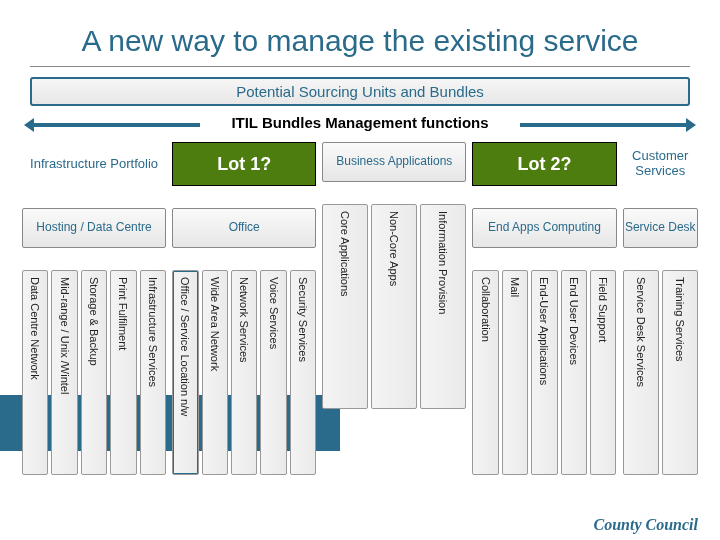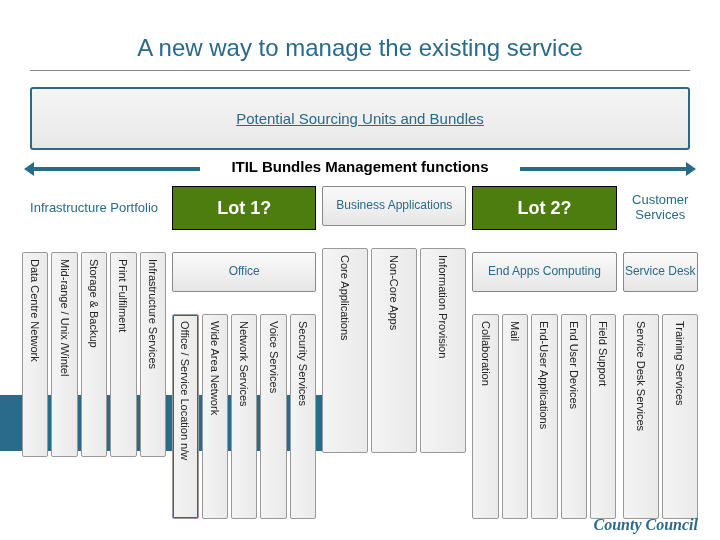--- a/index.html
+++ b/index.html
@@ -6,36 +6,35 @@
   body {
     width: 720px; height: 540px;
     font-family: Arial, sans-serif;
     background: #fff;
     position: relative;
     overflow: hidden;
   }
   .title {
     text-align: center;
     color: #2a6a8a;
-    font-size: 24px;
+    font-size: 30px;
     font-weight: 400;
     padding: 18px 0 8px 0;
     border-bottom: 1px solid #888;
-    margin: 16px 30px;
+    margin: 6px 30px;
   }
   .sub-banner {
     margin: 10px 30px 8px 30px;
     border: 2px solid #2a6a8a;
     background: linear-gradient(#f5f5f5,#e8e8e8);
     text-align: center;
-    padding: 21px 0;
+    padding: 4px 0;
     font-size: 15px;
     color: #2a6a8a;
     border-radius: 3px;
-    text-decoration: underline;
   }
   .itil-row {
     position: relative;
     margin: 4px 30px 6px 30px;
     text-align: center;
     font-size: 15px;
     font-weight: bold;
     color: #000;
     height: 22px;
     line-height: 18px;
@@ -149,20 +148,21 @@
   <span class="bar-left"></span>
   <span>ITIL Bundles Management functions</span>
   <span class="bar-right"></span>
   <span class="tri-r"></span>
 </div>
 
 <div class="grid">
 
   <div class="col c-infra">
     <div class="header-box">Infrastructure Portfolio</div>
+    <div class="mid-box">Hosting / Data Centre</div>
     <div class="verts">
       <div class="vbox">Data Centre Network</div>
       <div class="vbox">Mid-range / Unix /Wintel</div>
       <div class="vbox">Storage &amp; Backup</div>
       <div class="vbox">Print Fulfilment</div>
       <div class="vbox">Infrastructure Services</div>
     </div>
   </div>
 
   <div class="col c-lot1">

